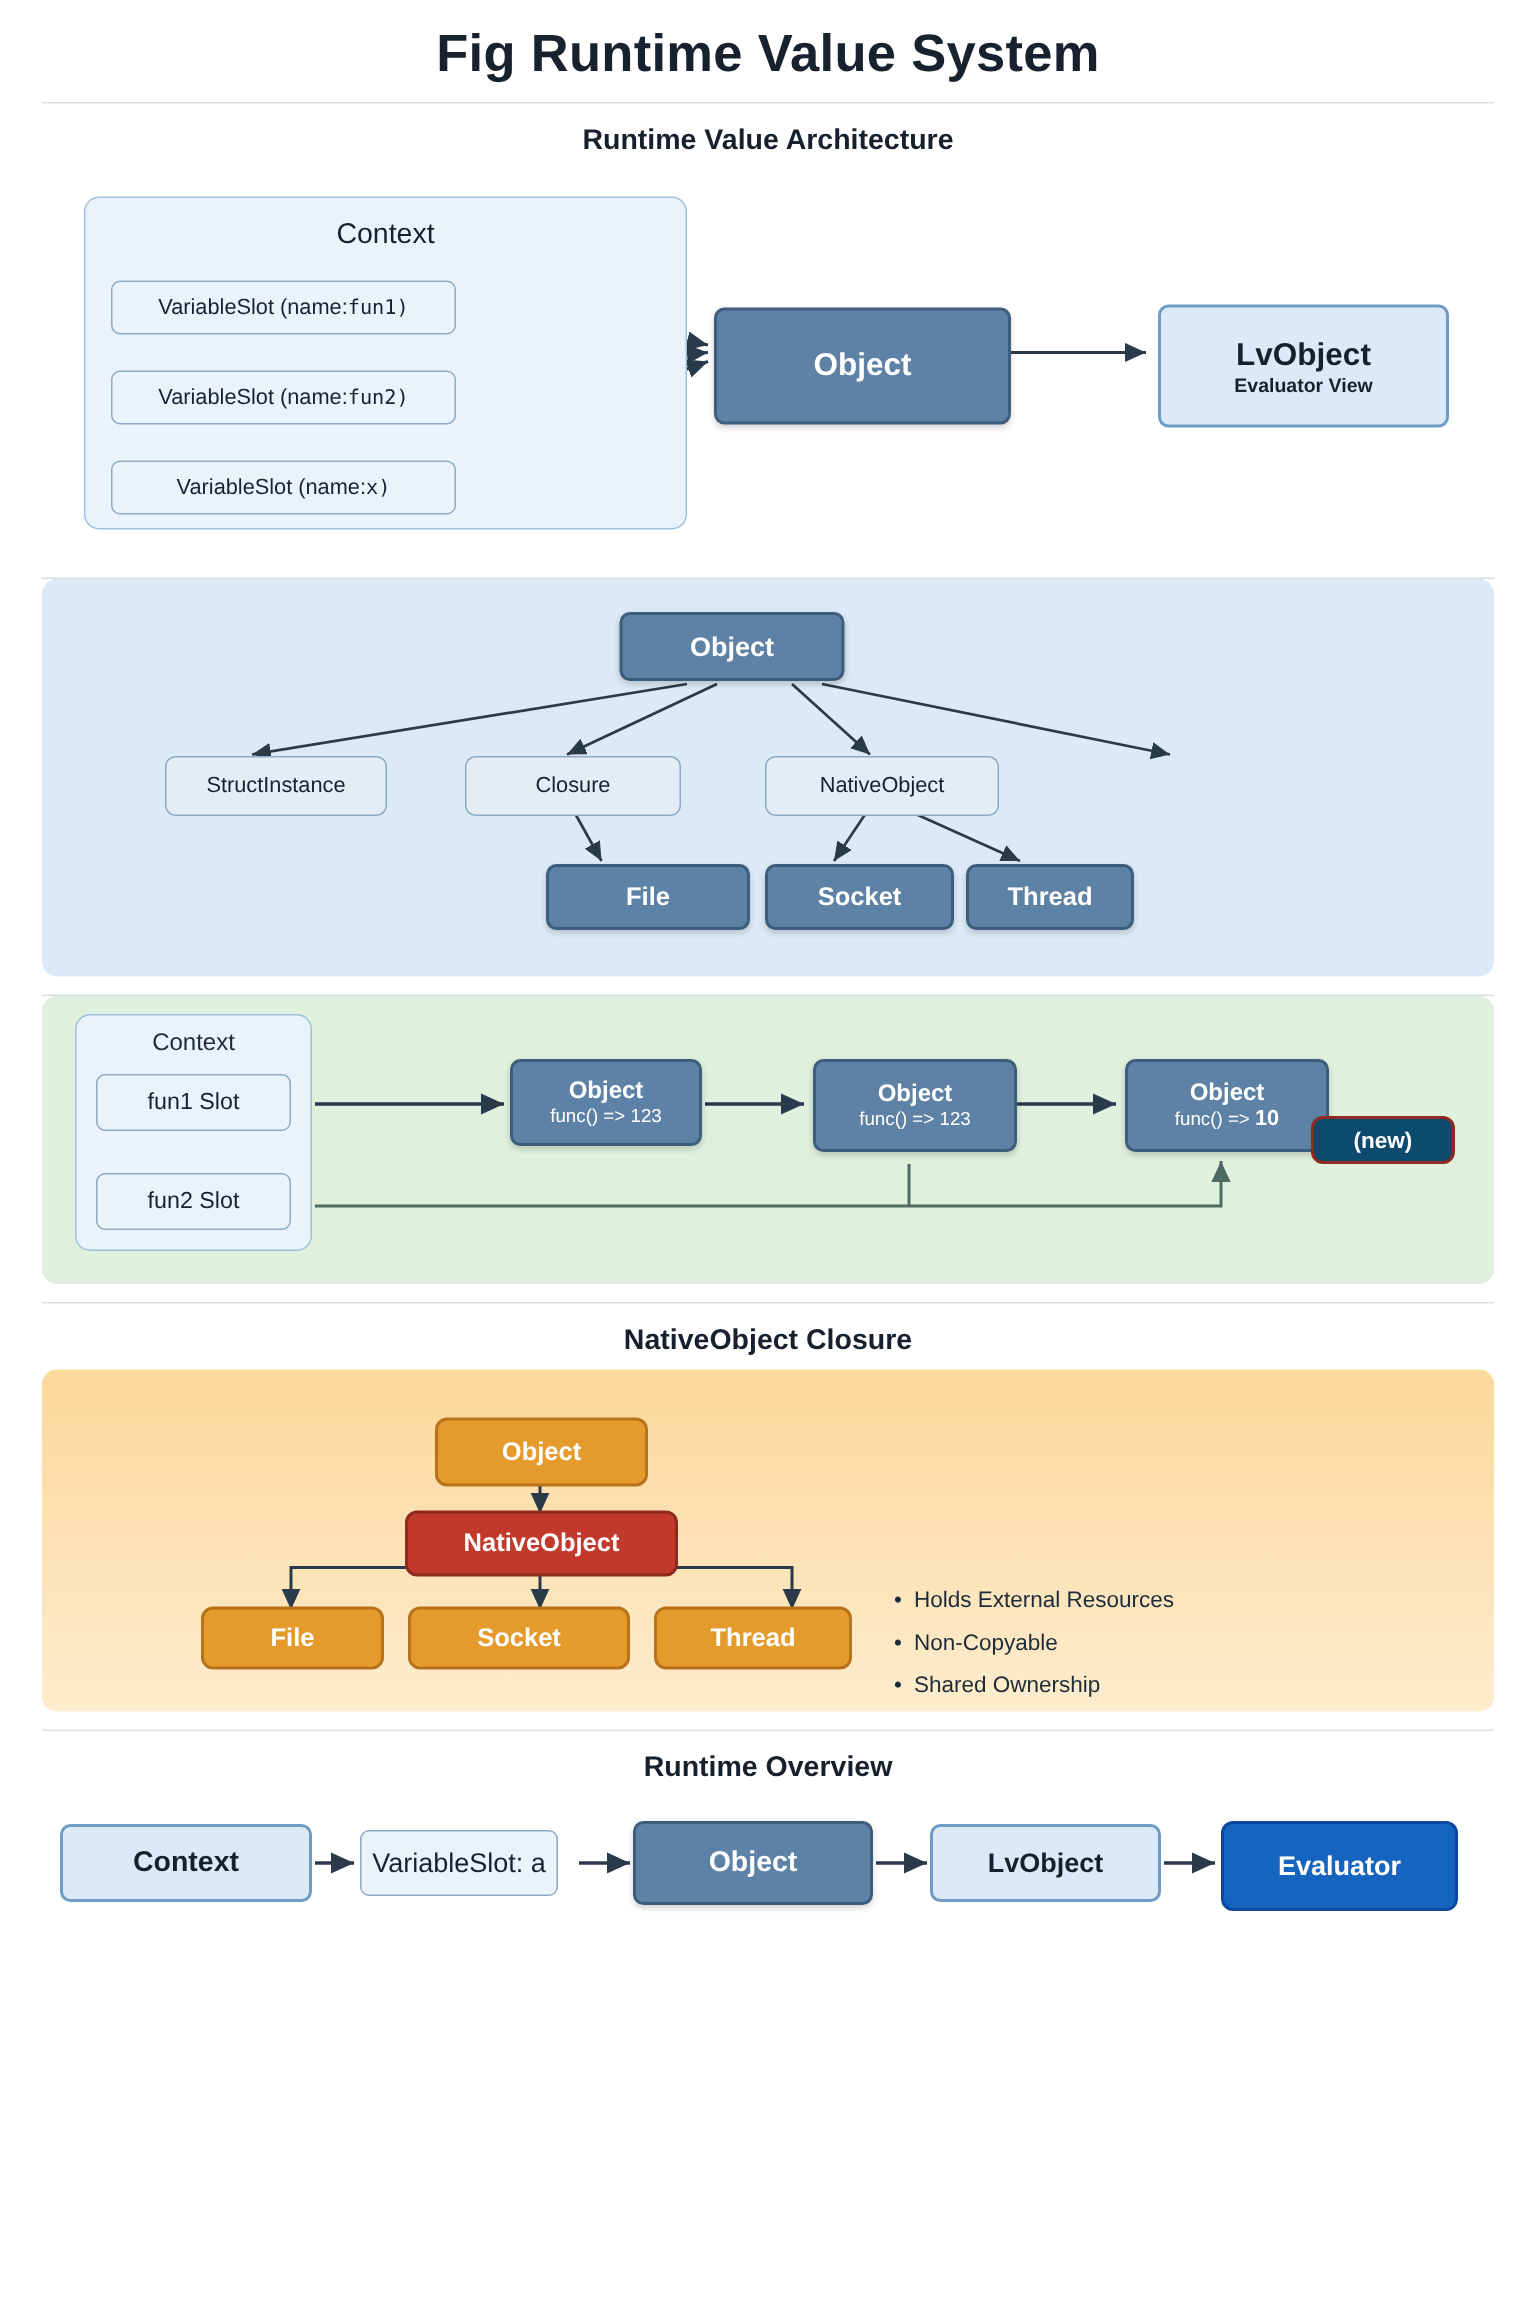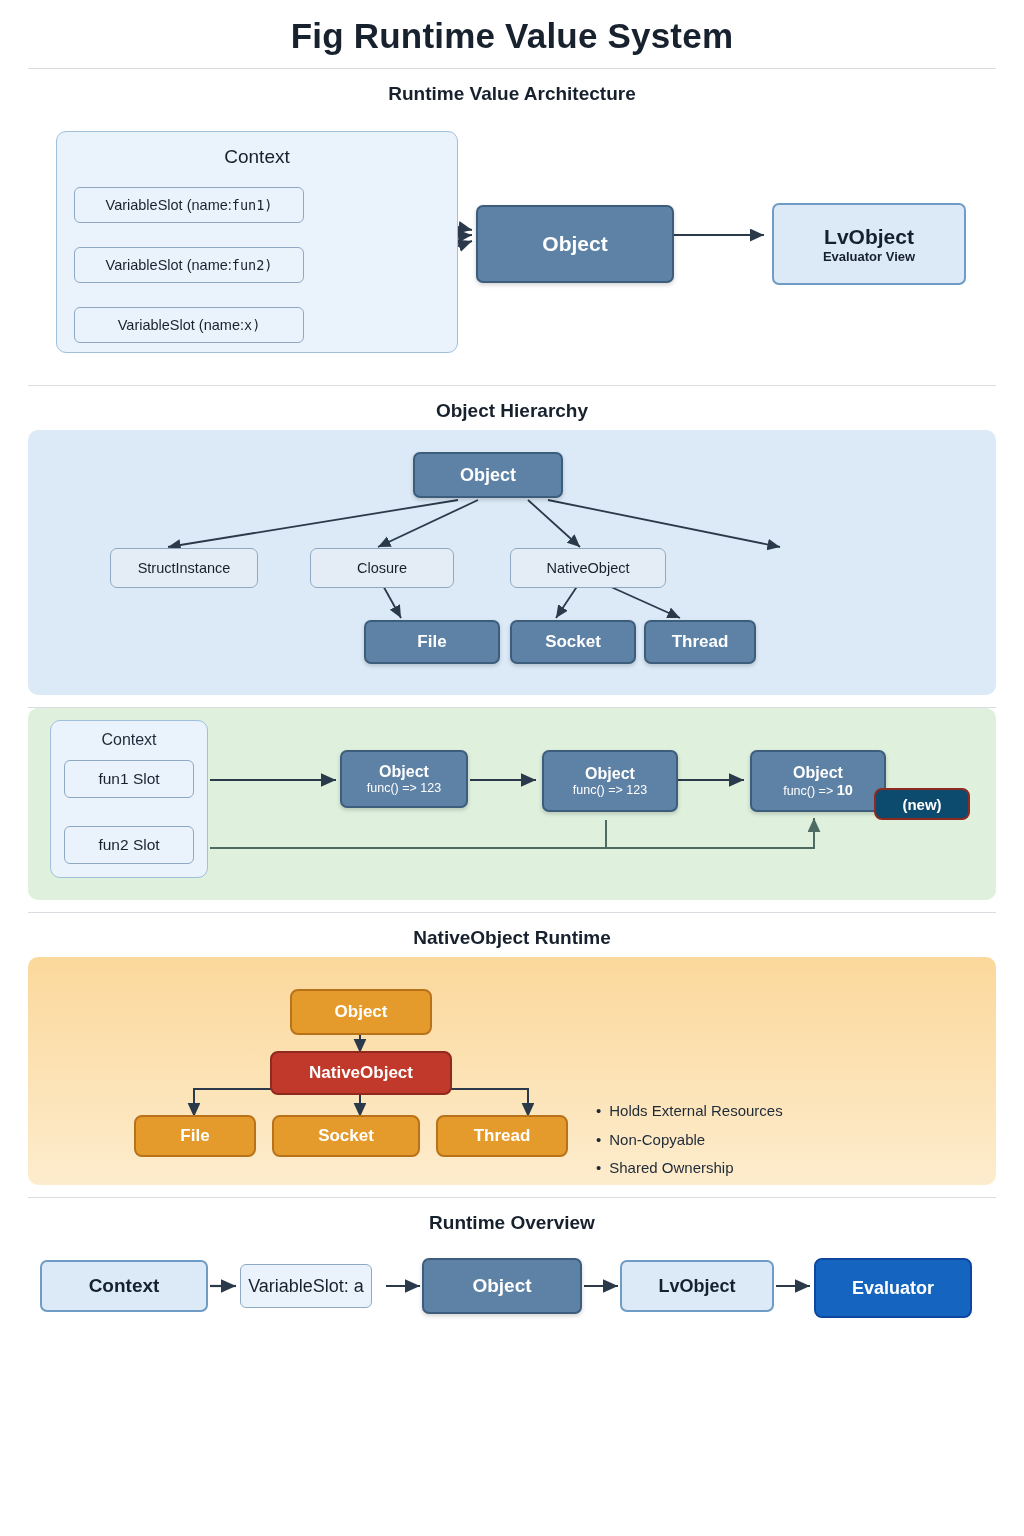--- a/index.html
+++ b/index.html
@@ -158,21 +158,20 @@
     <div class="box obj-box" style="left:448px; top:92px; width:198px; height:78px; font-size:21px;">Object</div>
 
     <div class="box light-box" style="left:744px; top:90px; width:194px; height:82px;">
       <div style="font-size:21px;">LvObject</div>
       <div class="sub">Evaluator View</div>
     </div>
   </div>
 
   <div class="hr"></div>
 
-  <div class="section-title">Object Hierarchy</div>
 
   <div class="band" style="height:265px; background:#dceaf7;">
     <svg class="lines" width="968" height="265">
       <defs>
         <marker id="arrowH" markerWidth="9" markerHeight="9" refX="7" refY="3.2" orient="auto">
           <path d="M0,0 L7,3.2 L0,6.4 z" fill="#2b3a4a"></path>
         </marker>
       </defs>
       <path d="M430,70 L140,117" stroke="#2b3a4a" stroke-width="1.8" fill="none" marker-end="url(#arrowH)"></path>
       <path d="M450,70 L350,117" stroke="#2b3a4a" stroke-width="1.8" fill="none" marker-end="url(#arrowH)"></path>
@@ -239,21 +238,21 @@
       <div class="subsmall">
         <span>func() =&gt; </span><b style="font-size:14.5px;text-align:center;">10</b>
       </div>
     </div>
 
     <div class="box" style="left:846px; top:80px; width:96px; height:32px; background:#0c4a6e; border:2px solid #8e2a1f; color:#fff; font-weight:bold; font-size:15px; border-radius:8px;">(new)</div>
   </div>
 
   <div class="hr"></div>
 
-  <div class="section-title">NativeObject Runtime</div>
+  <div class="section-title">NativeObject Closure</div>
 
   <div class="band" style="height:228px; background:linear-gradient(180deg,#fbd89b,#fdeccd);">
     <svg class="lines" width="968" height="228">
       <defs>
         <marker id="arrowN" markerWidth="9" markerHeight="9" refX="7" refY="3.2" orient="auto">
           <path d="M0,0 L7,3.2 L0,6.4 z" fill="#2b3a4a"></path>
         </marker>
       </defs>
 
       <path d="M332,76 L332,96" stroke="#2b3a4a" stroke-width="2" fill="none" marker-end="url(#arrowN)"></path>

